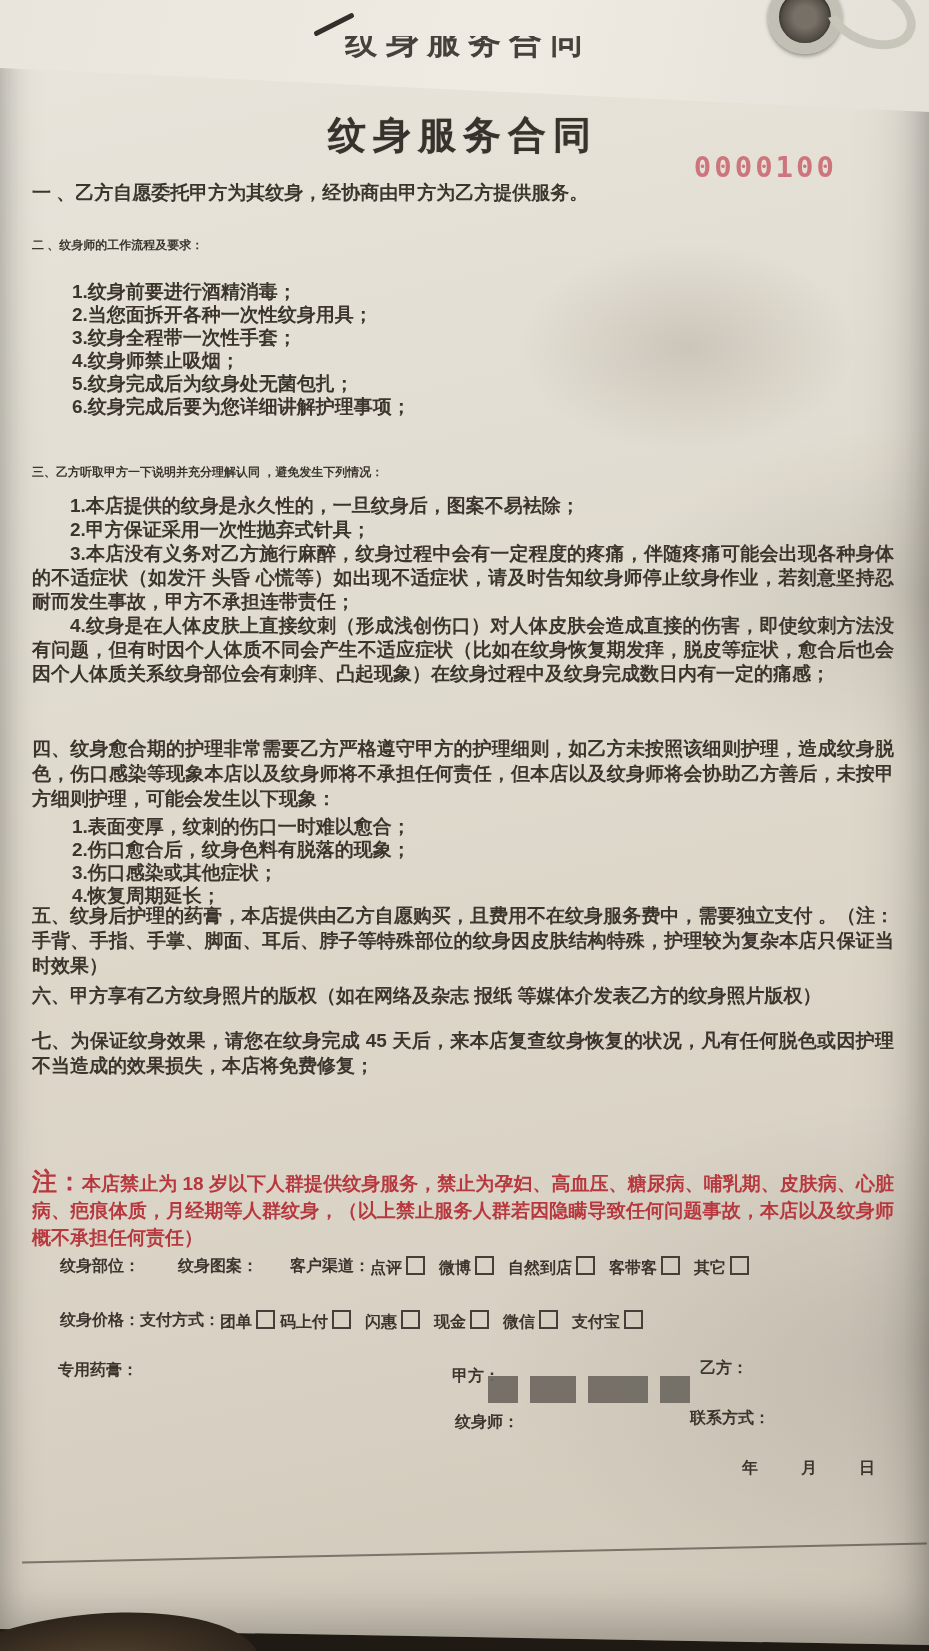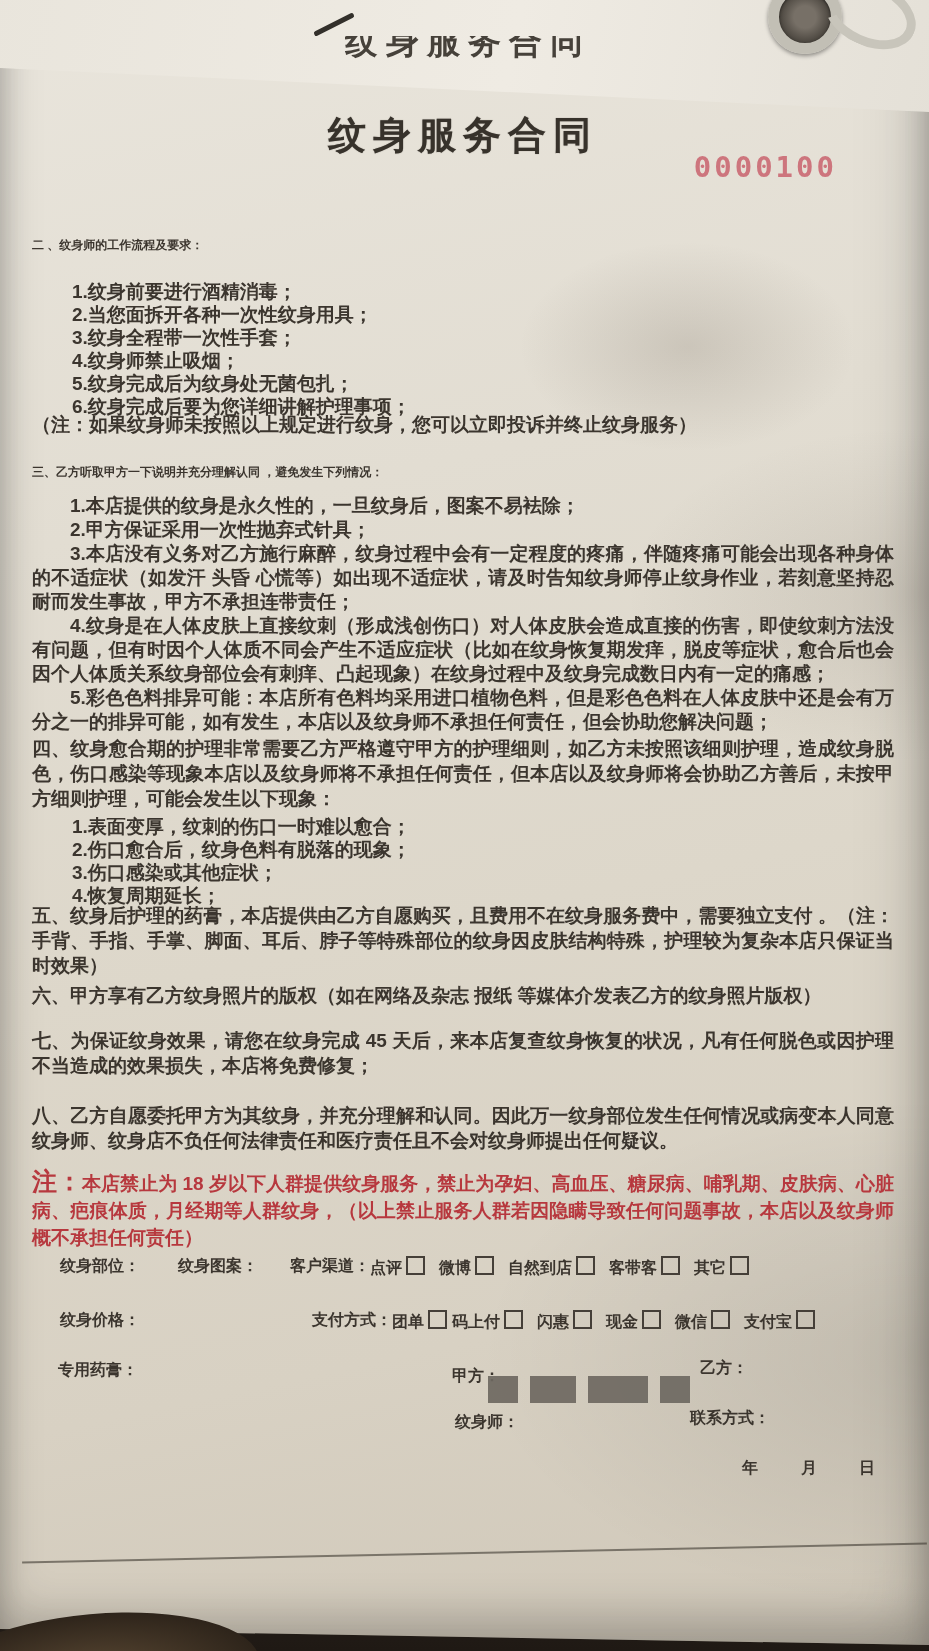--- a/index.html
+++ b/index.html
@@ -75,74 +75,72 @@
   </div>
   <div class="hinge"></div>
   <div class="hinge-arm"></div>
 
   <div class="paper">
     <div class="doc">
 
       <div class="abs doc-title" style="top:110px">纹身服务合同</div>
       <div class="serial">0000100</div>
 
+      <div class="abs para" style="top:180px">一 、乙方自愿委托甲方为其纹身，经协商由甲方为乙方提供服务。</div>
       <div class="abs heading" style="top:233px">二 、纹身师的工作流程及要求：</div>
 
       <div class="abs list ind" style="top:280px">
         <div>1.纹身前要进行酒精消毒；</div>
         <div>2.当您面拆开各种一次性纹身用具；</div>
         <div>3.纹身全程带一次性手套；</div>
         <div>4.纹身师禁止吸烟；</div>
         <div>5.纹身完成后为纹身处无菌包扎；</div>
         <div>6.纹身完成后要为您详细讲解护理事项；</div>
       </div>
 
-      <div class="abs para" style="top:412px">（注：如果纹身师未按照以上规定进行纹身，您可以立即投诉并终止纹身服务）</div>
       <div class="abs heading" style="top:460px">三、乙方听取甲方一下说明并充分理解认同 ，避免发生下列情况：</div>
 
       <div class="abs list3" style="top:494px">
         <p>1.本店提供的纹身是永久性的，一旦纹身后，图案不易袪除；</p>
         <p>2.甲方保证采用一次性抛弃式针具；</p>
         <p>3.本店没有义务对乙方施行麻醉，纹身过程中会有一定程度的疼痛，伴随疼痛可能会出现各种身体的不适症状（如发汗 头昏 心慌等）如出现不适症状，请及时告知纹身师停止纹身作业，若刻意坚持忍耐而发生事故，甲方不承担连带责任；</p>
         <p>4.纹身是在人体皮肤上直接纹刺（形成浅创伤口）对人体皮肤会造成直接的伤害，即使纹刺方法没有问题，但有时因个人体质不同会产生不适应症状（比如在纹身恢复期发痒，脱皮等症状，愈合后也会因个人体质关系纹身部位会有刺痒、凸起现象）在纹身过程中及纹身完成数日内有一定的痛感；</p>
-        <p>5.彩色色料排异可能：本店所有色料均采用进口植物色料，但是彩色色料在人体皮肤中还是会有万分之一的排异可能，如有发生，本店以及纹身师不承担任何责任，但会协助您解决问题；</p>
       </div>
 
       <div class="abs para" style="top:736px">四、纹身愈合期的护理非常需要乙方严格遵守甲方的护理细则，如乙方未按照该细则护理，造成纹身脱色，伤口感染等现象本店以及纹身师将不承担任何责任，但本店以及纹身师将会协助乙方善后，未按甲方细则护理，可能会发生以下现象：</div>
 
       <div class="abs list ind" style="top:815px">
         <div>1.表面变厚，纹刺的伤口一时难以愈合；</div>
         <div>2.伤口愈合后，纹身色料有脱落的现象；</div>
         <div>3.伤口感染或其他症状；</div>
         <div>4.恢复周期延长；</div>
       </div>
 
       <div class="abs para" style="top:903px">五、纹身后护理的药膏，本店提供由乙方自愿购买，且费用不在纹身服务费中，需要独立支付 。（注：手背、手指、手掌、脚面、耳后、脖子等特殊部位的纹身因皮肤结构特殊，护理较为复杂本店只保证当时效果）</div>
       <div class="abs para" style="top:983px">六、甲方享有乙方纹身照片的版权（如在网络及杂志 报纸 等媒体介发表乙方的纹身照片版权）</div>
       <div class="abs para" style="top:1028px">七、为保证纹身效果，请您在纹身完成 45 天后，来本店复查纹身恢复的状况，凡有任何脱色或因护理不当造成的效果损失，本店将免费修复；</div>
-      <div class="abs para" style="top:1103px">八、乙方自愿委托甲方为其纹身，并充分理解和认同。因此万一纹身部位发生任何情况或病变本人同意纹身师、纹身店不负任何法律责任和医疗责任且不会对纹身师提出任何疑议。</div>
 
       <div class="abs para red" style="top:1168px;line-height:27px">
         <span class="red-label">注：</span><span>本店禁止为 18 岁以下人群提供纹身服务，禁止为孕妇、高血压、糖尿病、哺乳期、皮肤病、心脏病、疤痕体质，月经期等人群纹身，（以上禁止服务人群若因隐瞒导致任何问题事故，本店以及纹身师概不承担任何责任）</span>
       </div>
 
       <div class="abs row lbl" style="top:1256px">
         <span style="margin-left:28px">纹身部位：</span>
         <span style="margin-left:38px">纹身图案：</span>
         <span style="margin-left:32px">客户渠道：</span>
         <span class="opt"><span>点评</span><span class="cb"></span></span>
         <span class="opt"><span>微博</span><span class="cb"></span></span>
         <span class="opt"><span>自然到店</span><span class="cb"></span></span>
         <span class="opt"><span>客带客</span><span class="cb"></span></span>
         <span class="opt"><span>其它</span><span class="cb"></span></span>
       </div>
 
       <div class="abs row lbl" style="top:1310px">
         <span style="margin-left:28px">纹身价格：</span>
-        <span style="margin-left:172px">支付方式：</span>
+        <span style="">支付方式：</span>
         <span class="opt" style="margin-right:4px"><span>团单</span><span class="cb"></span></span>
         <span class="opt"><span>码上付</span><span class="cb"></span></span>
         <span class="opt"><span>闪惠</span><span class="cb"></span></span>
         <span class="opt"><span>现金</span><span class="cb"></span></span>
         <span class="opt"><span>微信</span><span class="cb"></span></span>
         <span class="opt"><span>支付宝</span><span class="cb"></span></span>
       </div>
 
       <span class="lbl" style="position:absolute;left:58px;top:1360px">专用药膏：</span>
       <span class="lbl" style="position:absolute;left:452px;top:1366px">甲方：</span>

